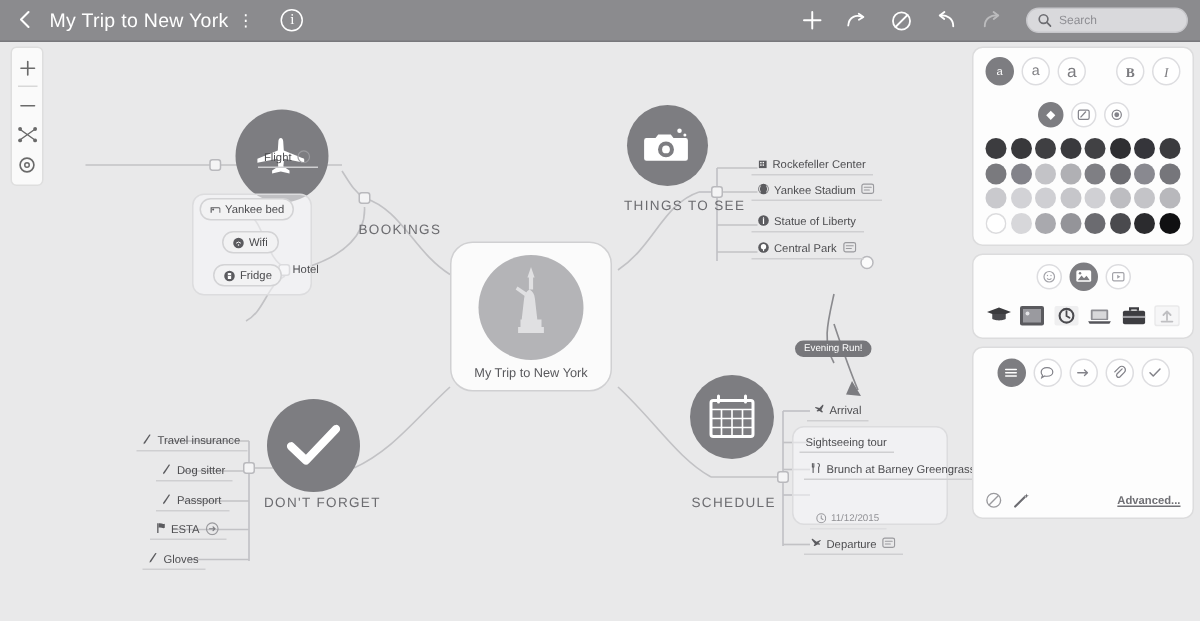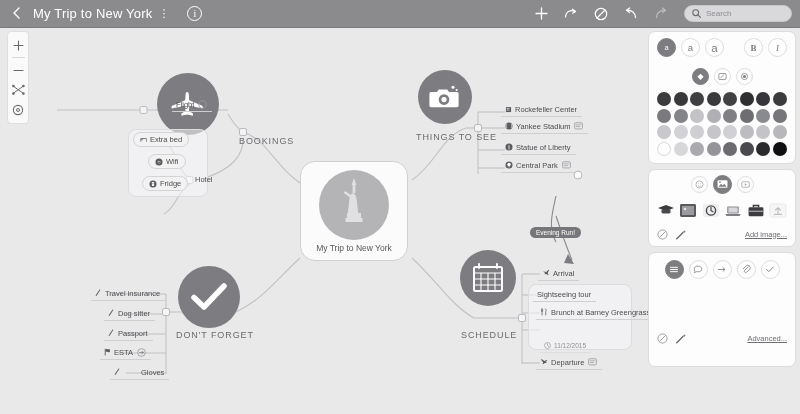--- a/index.html
+++ b/index.html
@@ -117,21 +117,21 @@
   .thumb { width: 20px; height: 17px; border-radius: 3px; display: flex;
            align-items: center; justify-content: center; font-size: 10px;
            color: #55555a; }
   .footrow { display: flex; align-items: center; padding: 4px 8px 6px; }
   .foot-ic { color: #8e8e93; font-size: 10px; margin-right: 7px; display: flex; }
   .foot-link { margin-left: auto; font-size: 7.5px; color: #6f6f74;
                text-decoration: underline; }
   .shape-panel { height: 115px; position: relative; }
   .shape-row { display: flex; align-items: center; justify-content: center;
                gap: 5px; padding: 7px 0 0; }
-  .shape-foot { position: absolute; bottom: 16px; left: 0; right: 0; }
+  .shape-foot { position: absolute; bottom: 0; left: 0; right: 0; font-weight: bold; }
   .circ-sm { width: 17px; height: 17px; border-radius: 50%; border: 1px solid #dddde0;
              background: #fff; display: flex; align-items: center;
              justify-content: center; color: #83838a; }
 </style>
 </head>
 <body>
 
 <div id="app">
 
   <div class="header">
@@ -249,21 +249,21 @@
         <rect x="518.5" y="286.5" width="7" height="7" rx="1.6"></rect>
       </g>
       <circle cx="578" cy="147" r="4" fill="#fbfbfb" stroke="#b9b9bd" stroke-width="1"></circle>
     </svg>
 
     <div class="bicon" style="left:157px; top:45px; width:62px; height:62px;">
       <svg width="40" height="28" viewBox="0 0 40 28">
         <path d="M19.2 2 c1 0 1.5 .9 1.6 2.1 l.4 6.2 13.6 5.6 v2.6 l-13.4 -2.7 -.5 5.2 4.1 2.6 v2.1 l-5.8 -1.3 -5.8 1.3 v-2.1 l4.1 -2.6 -.5 -5.2 -13.4 2.7 v-2.6 l13.6 -5.6 .4 -6.2 C17.7 2.9 18.2 2 19.2 2 z" fill="#fff"></path>
       </svg>
     </div>
-    <div class="blabel" style="left:239px; top:108px;">BOOKINGS</div>
+    <div class="blabel" style="left:239px; top:120px;">BOOKINGS</div>
 
 
     <div class="uline" style="left:172px; top:70px;">
       <span>Flight</span>
       <span class="nx">
         <svg width="9" height="9" viewBox="0 0 10 10">
             <circle cx="5" cy="5" r="4.3" fill="none" stroke="#9a9a9e" stroke-width=".9"></circle>
             <path d="M3 5 H7 M5.6 3.6 L7 5 L5.6 6.4" fill="none" stroke="#7d7d81" stroke-width=".9" stroke-linecap="round"></path>
           </svg>
       </span>
@@ -273,21 +273,21 @@
     <div class="uline" style="left:191px; top:145px; border-bottom:none;">
       <span>Hotel</span>
     </div>
     <div class="node" style="left:133px; top:104px;">
       <span class="ni">
         <svg width="7" height="7" viewBox="0 0 9 9">
             <path d="M1 7.4 V3.2 h6.6 a1 1 0 0 1 1 1 v3.2" fill="none" stroke="#5b5b5f" stroke-width="1"></path>
             <circle cx="2.7" cy="4.7" r=".9" fill="#5b5b5f"></circle>
           </svg>
       </span>
-      <span>Extra bed</span>
+      <span>Yankee bed</span>
     </div>
     <div class="node" style="left:148px; top:126px;">
       <span class="ni">
         <svg width="8" height="8" viewBox="0 0 10 10">
             <circle cx="5" cy="5" r="4.4" fill="#5b5b5f"></circle>
             <path d="M3 5.2 a2.8 2.8 0 0 1 4 0" fill="none" stroke="#fff" stroke-width=".8"></path>
             <circle cx="5" cy="6.6" r=".6" fill="#fff"></circle>
           </svg>
       </span>
       <span>Wifi</span>
@@ -418,21 +418,21 @@
           </svg>
       </span>
       <span>ESTA</span>
       <span class="nx">
         <svg width="9" height="9" viewBox="0 0 10 10">
             <circle cx="5" cy="5" r="4.3" fill="none" stroke="#9a9a9e" stroke-width=".9"></circle>
             <path d="M3 5 H7 M5.6 3.6 L7 5 L5.6 6.4" fill="none" stroke="#7d7d81" stroke-width=".9" stroke-linecap="round"></path>
           </svg>
       </span>
     </div>
-    <div class="uline" style="left:110px; top:338px;gap:17px;">
+    <div class="uline" style="left:95px; top:338px;">
       <span class="ni">
         <svg width="7" height="8" viewBox="0 0 8 9">
             <path d="M6.2 .8 L2 7.4 l-1.2 .8 .2 -1.4 L5.2 .6 z" fill="#5b5b5f"></path>
           </svg>
       </span>
       <span>Gloves</span>
     </div>
 
     <div class="bicon" style="left:460px; top:222px; width:56px; height:56px; border-radius:50%;">
       <svg width="34" height="32" viewBox="0 0 34 32">
@@ -658,75 +658,60 @@
         </div>
         <div class="thumb" style="opacity:.55;">
           <svg width="18" height="15" viewBox="0 0 18 15">
               <rect x="1" y="1" width="16" height="13" rx="1.4" fill="#f2f2f3" stroke="#dadadc"></rect>
               <path d="M9 10.4 V4.8 M6.6 7 L9 4.6 L11.4 7" fill="none" stroke="#8e8e93" stroke-width="1.2" stroke-linecap="round" stroke-linejoin="round"></path>
               <path d="M5.4 11.4 H12.6" stroke="#8e8e93" stroke-width="1.2" stroke-linecap="round"></path>
             </svg>
         </div>
       </div>
 
-      <div class="footrow">
+    </div>
+
+    <div class="panel shape-panel">
+      <div class="shape-row">
+        <div class="circ-btn sel">
+          <svg width="10" height="9" viewBox="0 0 11 10">
+              <path d="M1.6 2.6 H9.4 M1.6 5 H9.4 M1.6 7.4 H9.4" stroke="#fff" stroke-width="1.1" stroke-linecap="round"></path>
+            </svg>
+        </div>
+        <div class="circ-btn">
+          <svg width="10" height="9" viewBox="0 0 11 10">
+              <path d="M5.5 1.2 c2.6 0 4.3 1.4 4.3 3.2 c0 1.8 -1.7 3.2 -4.3 3.2 c-.6 0 -1.2 -.1 -1.7 -.2 L1.6 8.6 l.6 -1.8 C1.4 6.2 1.2 5.4 1.2 4.4 c0 -1.8 1.7 -3.2 4.3 -3.2 z" fill="none" stroke="#83838a" stroke-width=".9"></path>
+            </svg>
+        </div>
+        <div class="circ-btn">
+          <svg width="10" height="9" viewBox="0 0 11 10">
+              <path d="M1.6 5 H8.6 M6.6 3 L8.8 5 L6.6 7" fill="none" stroke="#83838a" stroke-width="1" stroke-linecap="round" stroke-linejoin="round"></path>
+            </svg>
+        </div>
+        <div class="circ-btn">
+          <svg width="10" height="10" viewBox="0 0 11 11">
+              <path d="M7.8 3.2 L4 7 a1.5 1.5 0 0 0 2.1 2.1 L9.4 5.8 a2.6 2.6 0 0 0 -3.7 -3.7 L2.4 5.4" fill="none" stroke="#83838a" stroke-width=".95" stroke-linecap="round"></path>
+            </svg>
+        </div>
+        <div class="circ-btn">
+          <svg width="10" height="9" viewBox="0 0 11 10">
+              <path d="M1.8 5 L4.2 7.4 L9.2 2.2" fill="none" stroke="#83838a" stroke-width="1.1" stroke-linecap="round" stroke-linejoin="round"></path>
+            </svg>
+        </div>
+      </div>
+      <div class="footrow shape-foot">
         <span class="foot-ic">
           <svg width="11" height="11" viewBox="0 0 12 12">
               <circle cx="6" cy="6" r="5" fill="none" stroke="#9a9a9e" stroke-width="1"></circle>
               <path d="M2.4 9.6 L9.6 2.4" stroke="#9a9a9e" stroke-width="1"></path>
             </svg>
         </span>
         <span class="foot-ic">
           <svg width="12" height="11" viewBox="0 0 12 12">
               <path d="M1.4 10.6 L8.2 3.8" stroke="#6d6d72" stroke-width="1.6" stroke-linecap="round"></path>
               <path d="M9.6 1 L10 2.4 L11.4 2.8 L10 3.2 L9.6 4.6 L9.2 3.2 L7.8 2.8 L9.2 2.4 z" fill="#6d6d72"></path>
             </svg>
         </span>
-        <span class="foot-link">Add image...</span>
-      </div>
-    </div>
-
-    <div class="panel shape-panel">
-      <div class="shape-row">
-        <div class="circ-btn sel">
-          <svg width="10" height="9" viewBox="0 0 11 10">
-              <path d="M1.6 2.6 H9.4 M1.6 5 H9.4 M1.6 7.4 H9.4" stroke="#fff" stroke-width="1.1" stroke-linecap="round"></path>
-            </svg>
-        </div>
-        <div class="circ-btn">
-          <svg width="10" height="9" viewBox="0 0 11 10">
-              <path d="M5.5 1.2 c2.6 0 4.3 1.4 4.3 3.2 c0 1.8 -1.7 3.2 -4.3 3.2 c-.6 0 -1.2 -.1 -1.7 -.2 L1.6 8.6 l.6 -1.8 C1.4 6.2 1.2 5.4 1.2 4.4 c0 -1.8 1.7 -3.2 4.3 -3.2 z" fill="none" stroke="#83838a" stroke-width=".9"></path>
-            </svg>
-        </div>
-        <div class="circ-btn">
-          <svg width="10" height="9" viewBox="0 0 11 10">
-              <path d="M1.6 5 H8.6 M6.6 3 L8.8 5 L6.6 7" fill="none" stroke="#83838a" stroke-width="1" stroke-linecap="round" stroke-linejoin="round"></path>
-            </svg>
-        </div>
-        <div class="circ-btn">
-          <svg width="10" height="10" viewBox="0 0 11 11">
-              <path d="M7.8 3.2 L4 7 a1.5 1.5 0 0 0 2.1 2.1 L9.4 5.8 a2.6 2.6 0 0 0 -3.7 -3.7 L2.4 5.4" fill="none" stroke="#83838a" stroke-width=".95" stroke-linecap="round"></path>
-            </svg>
-        </div>
-        <div class="circ-btn">
-          <svg width="10" height="9" viewBox="0 0 11 10">
-              <path d="M1.8 5 L4.2 7.4 L9.2 2.2" fill="none" stroke="#83838a" stroke-width="1.1" stroke-linecap="round" stroke-linejoin="round"></path>
-            </svg>
-        </div>
-      </div>
-      <div class="footrow shape-foot">
-        <span class="foot-ic">
-          <svg width="11" height="11" viewBox="0 0 12 12">
-              <circle cx="6" cy="6" r="5" fill="none" stroke="#9a9a9e" stroke-width="1"></circle>
-              <path d="M2.4 9.6 L9.6 2.4" stroke="#9a9a9e" stroke-width="1"></path>
-            </svg>
-        </span>
-        <span class="foot-ic">
-          <svg width="12" height="11" viewBox="0 0 12 12">
-              <path d="M1.4 10.6 L8.2 3.8" stroke="#6d6d72" stroke-width="1.6" stroke-linecap="round"></path>
-              <path d="M9.6 1 L10 2.4 L11.4 2.8 L10 3.2 L9.6 4.6 L9.2 3.2 L7.8 2.8 L9.2 2.4 z" fill="#6d6d72"></path>
-            </svg>
-        </span>
         <span class="foot-link">Advanced...</span>
       </div>
     </div>
   </div>
 </div>
 
 </body></html>

